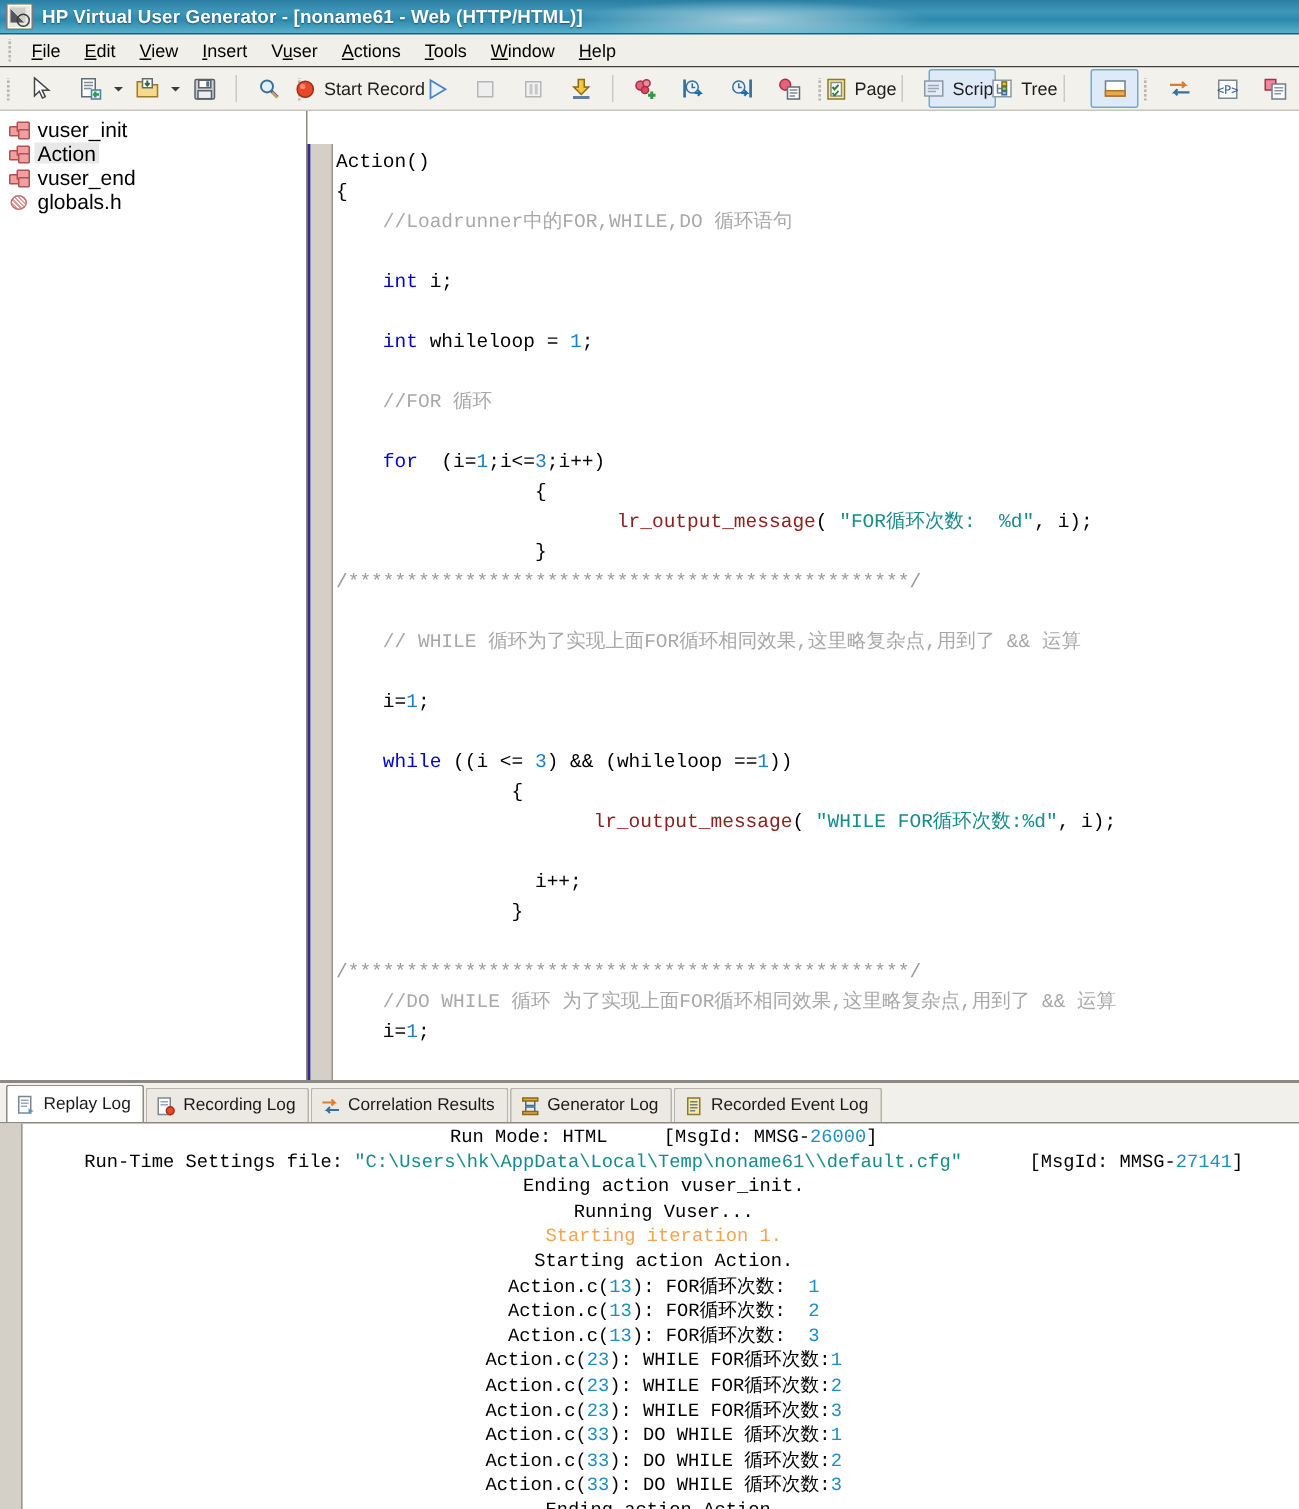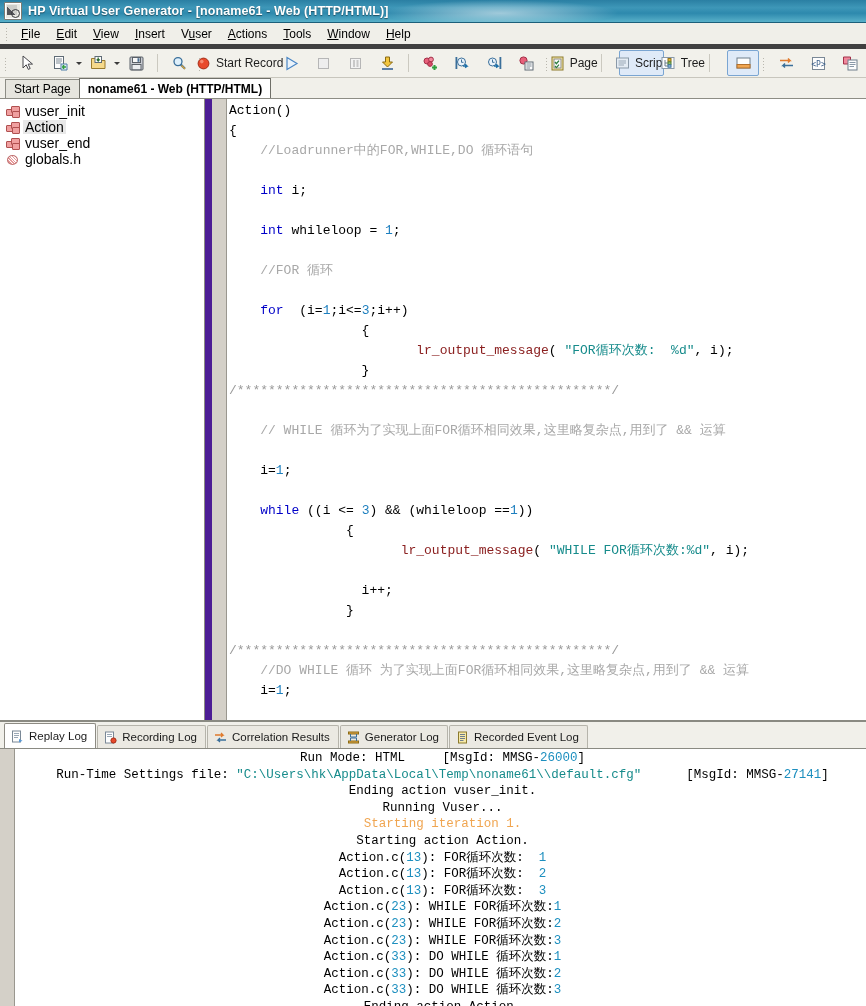--- a/index.html
+++ b/index.html
@@ -42,21 +42,21 @@
   }
   .title-text{
     color:#ffffff;font-size:12.5px;font-weight:bold;
     text-shadow:0 1px 1px rgba(0,0,0,.45);
     white-space:nowrap;letter-spacing:.1px;
   }
 
   
   .menubar{
     height:21px;flex:0 0 21px;background:#f0efe9;
-    display:flex;align-items:center;border-bottom:5px solid #404040;
+    display:flex;align-items:center;border-bottom:1px solid #404040;
     padding-left:2px;
   }
   .grip{width:7px;height:15px;flex:0 0 7px;margin:0 3px 0 1px;
     background-image:radial-gradient(#b9b7ae 40%, transparent 41%);
     background-size:3px 3px;background-position:2px 1px;
     background-repeat:repeat-y;
   }
   .menu-item{
     padding:2px 8px;color:#000;font-size:12px;white-space:nowrap;cursor:default;
   }
@@ -121,21 +121,21 @@
   .hfile{width:13px;height:11px;flex:0 0 13px;position:relative;}
   .hfile i{
     position:absolute;left:1px;top:1px;width:9px;height:8px;border-radius:50%;
     background:
       repeating-linear-gradient(45deg,#e79a9a 0 1px,#fff 1px 2px);
     border:1px solid #c07070;
   }
 
   
   .editor-wrap{flex:1 1 auto;min-width:0;display:flex;background:#22c55e;position:relative;
-    border-left:7px solid #4c1d95;}
+    border-left:2px solid #4c1d95;margin-top:22px;}
   .gutter{width:14px;flex:0 0 14px;background:#d4d0c8;border-right:1px solid #9a978f;}
   .code{
     flex:1 1 auto;min-width:0;overflow:hidden;background:#fff;
     font-family:"Liberation Mono","DejaVu Sans Mono",monospace;
     font-size:13px;line-height:20px;white-space:pre;color:#000;
     padding:2px 0 0 2px;position:relative;
   }
   .code .ln{display:block;height:20px;}
   .code .kw{color:#0000c8;}
   .code .fn{color:#8b2020;}
@@ -435,24 +435,20 @@
           <path d="M1.5 2 h7 v7 h-7z" fill="#f0889c" stroke="#a33048"></path>
           <rect x="6" y="5" width="9" height="10" fill="#fdfdfd" stroke="#6f7e8c"></rect>
           <line x1="7.5" y1="7.5" x2="13.5" y2="7.5" stroke="#8a99a8"></line>
           <line x1="7.5" y1="9.5" x2="13.5" y2="9.5" stroke="#8a99a8"></line>
           <line x1="7.5" y1="11.5" x2="12" y2="11.5" stroke="#8a99a8"></line>
         </svg>
       </span>
     </div>
   </div>
 
-  <div class="doctabs">
-    <div class="doctab">Start Page</div>
-    <div class="doctab sel">noname61 - Web (HTTP/HTML)</div>
-  </div>
 
   <div class="main">
 
     <div class="tree-pane">
       <div class="tree-row">
         <span class="brick">
             <i class="b1"></i>
             <i class="b2"></i>
             <i class="b3"></i>
           </span>

